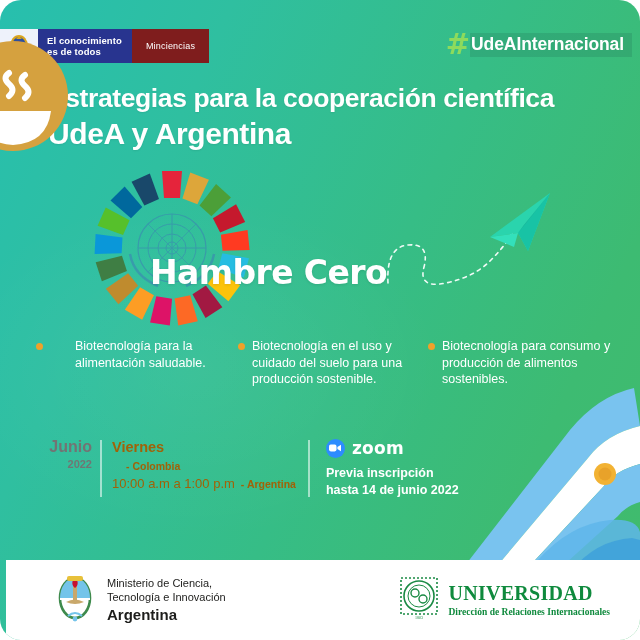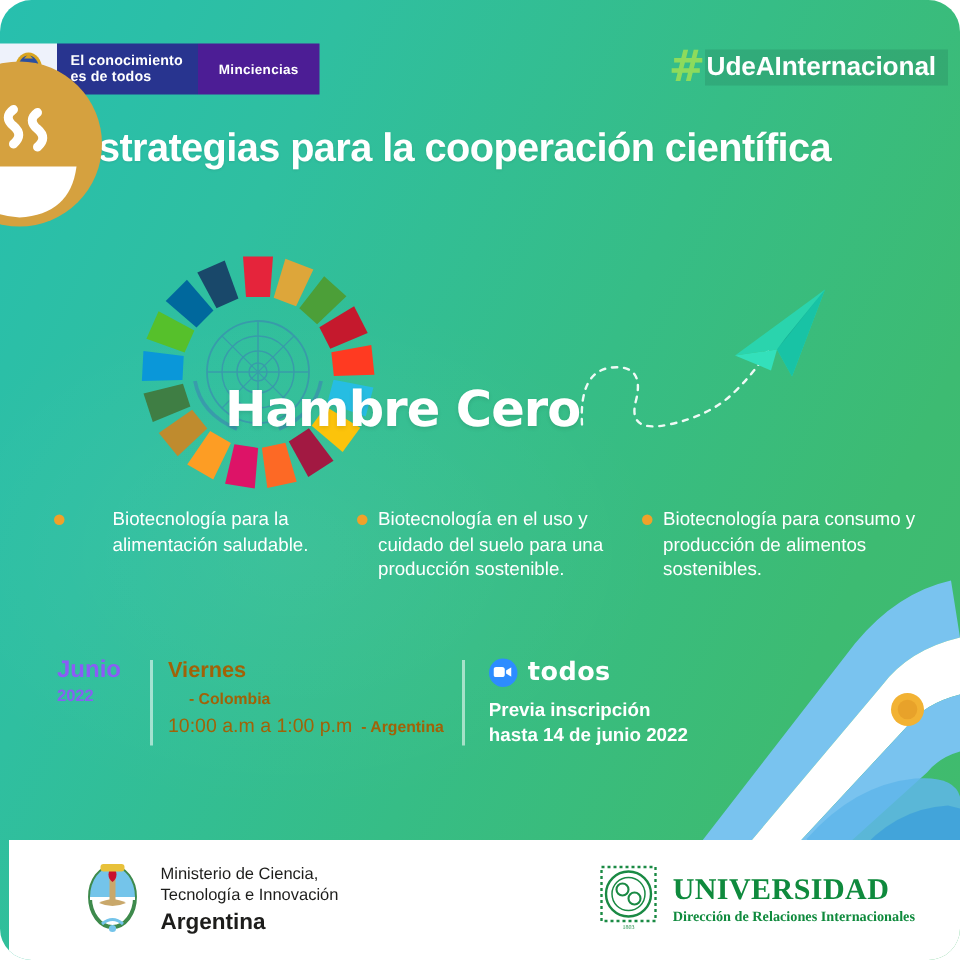--- a/index.html
+++ b/index.html
@@ -36,24 +36,24 @@
     display:flex; align-items:center; justify-content:center;
   }
   .gov-blue {
     background:#28348f; color:#fff;
     padding:0 10px 0 9px;
     display:flex; flex-direction:column; justify-content:center;
     font-size:9.5px; line-height:1.16; font-weight:600;
     letter-spacing:.1px;
   }
   .gov-light {
-    background:#4c1d95; color:#fff;
+    background:#7f1d1d; color:#fff;
     padding:4px 14px;
     display:flex; align-items:center;
-    font-size:9px; font-weight:700; letter-spacing:.2px;
+    font-size:9px; font-weight:400; letter-spacing:.2px;
   }
   
   .hashtag {
     position:absolute; right:10px; top:29px;
     display:flex; align-items:center; height:30px;
   }
   .hashtag .band {
     position:absolute; left:24px; right:-2px; top:4px; bottom:2px;
     background:rgba(35,120,90,.26);
   }
@@ -115,22 +115,22 @@
   }
   .b1 { width:192px;gap:32px; }
   .b2 { width:180px; }
   .b3 { width:190px; }
   
   .infobar {
     position:absolute; left:38px; top:438px; z-index:6;
     display:flex; align-items:flex-start;
   }
   .date-col {
-    width:62px; text-align:left; padding-right:8px;
-    color:#8b5cf6;
+    width:62px; text-align:right; padding-right:8px;
+    color:#737373;
   }
   .date-month { font-size:16px; font-weight:700; line-height:1.1; }
   .date-day { font-size:34px; font-weight:700; line-height:.98; letter-spacing:-1px; }
   .date-year { font-size:11px; font-weight:600; line-height:1.6; opacity:.95; }
   .vline { width:2px; background:rgba(255,255,255,.55); align-self:stretch; margin:2px 0 2px 0; }
   .sched { padding:0 12px 0 10px; color:#a16207; }
   .sched-day { font-size:14.5px; font-weight:700; line-height:1.35; }
   .sched-row { display:flex; align-items:baseline; font-size:13px; line-height:1.55; }
   .sched-time { font-weight:400; }
   .sched-zone { font-weight:700; font-size:10.5px; margin-left:6px; white-space:nowrap; }
@@ -206,20 +206,21 @@
   </div>
 
   <div class="hashtag">
     <div class="band"></div>
     <span class="hash-sign">#</span>
     <span class="hash-text">UdeAInternacional</span>
   </div>
 
   <div class="title-wrap">
     <div class="title-1">Estrategias para la cooperación científica</div>
+    <div class="title-2">UdeA y Argentina</div>
   </div>
 
   <div class="plane">
     <svg width="180" height="125" viewBox="0 0 180 125">
       <g>
         <path d="M8 98 Q6 62 28 60 Q50 58 44 82 Q38 104 66 98 Q94 92 110 76 Q130 56 136 40" fill="none" stroke="#ffffff" stroke-width="1.6" stroke-dasharray="3.5 4.5" stroke-linecap="round" opacity=".92"></path>
       </g>
       <g transform="translate(108,6)">
         <path d="M2 46 L62 2 L40 60 L30 42 Z" fill="#2ad4ad"></path>
         <path d="M62 2 L30 42 L40 60 Z" fill="#18c3a5"></path>
@@ -315,21 +316,21 @@
     </div>
     <div class="vline"></div>
     <div class="zoom-col">
       <div class="zoom-brand">
         <span class="zoom-circle">
           <svg width="12" height="8" viewBox="0 0 12 8">
             <rect x="0" y="0.6" width="7.5" height="6.8" rx="1.8" fill="#ffffff"></rect>
             <path d="M8.4 3 L12 0.8 L12 7.2 L8.4 5 Z" fill="#ffffff"></path>
           </svg>
         </span>
-        <span class="zoom-word">todos</span>
+        <span class="zoom-word">zoom</span>
       </div>
       <div class="zoom-note">Previa inscripción</div>
       <div class="zoom-note">hasta 14 de junio 2022</div>
     </div>
   </div>
 
   <div class="footer">
     <div class="foot-ar">
       <span>
         <svg width="42" height="52" viewBox="0 0 42 52">

